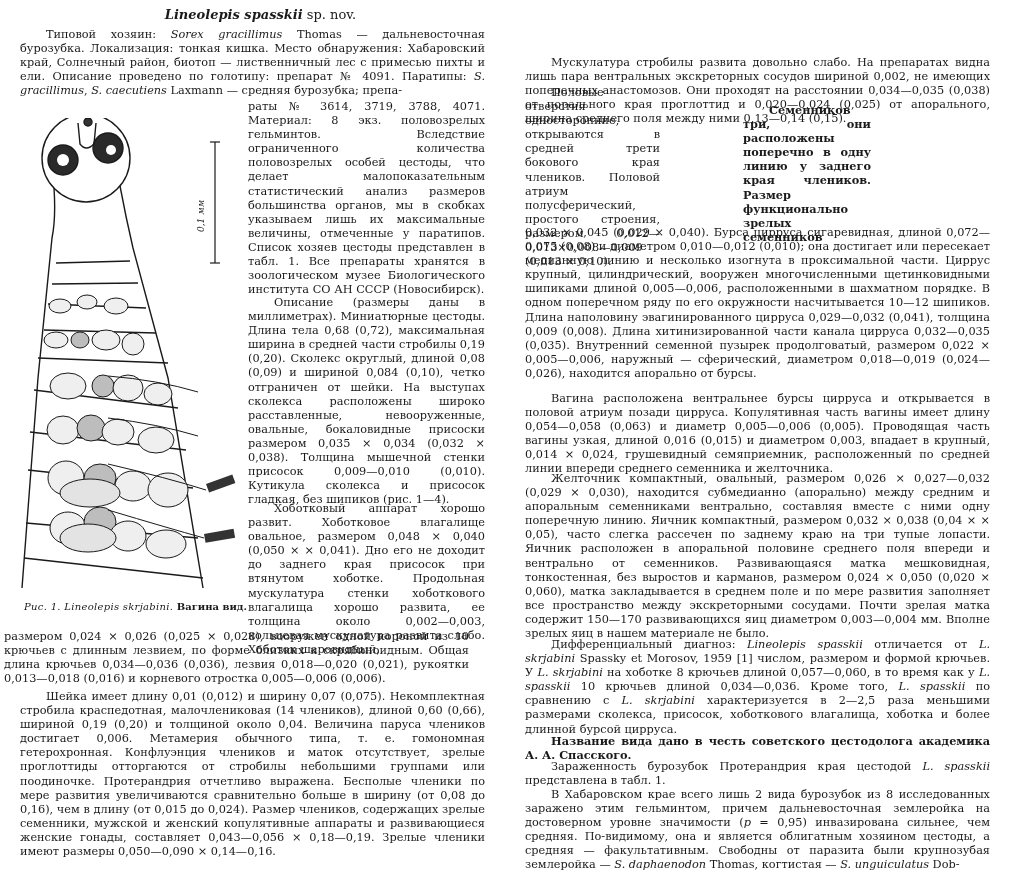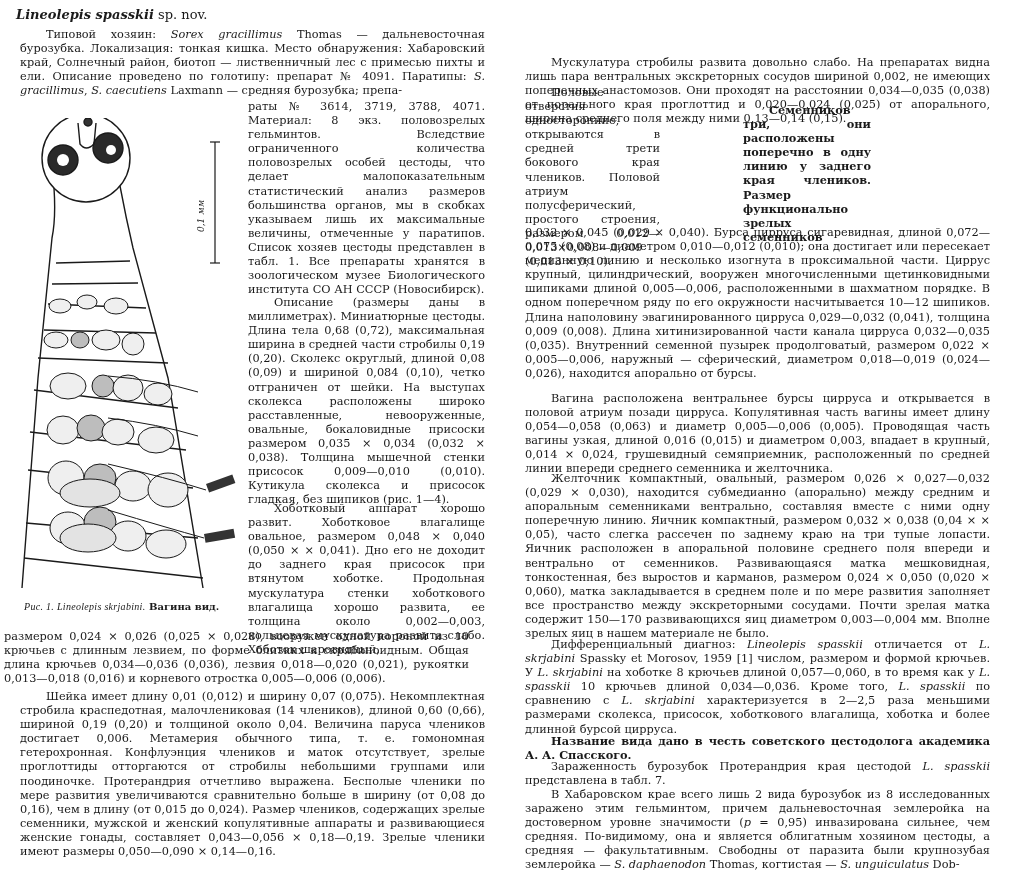--- a/index.html
+++ b/index.html
@@ -5,31 +5,31 @@
   html, body { margin: 0; padding: 0; background: #ffffff; }
   body {
     width: 1010px; height: 879px; overflow: hidden; position: relative;
     font-family: "DejaVu Serif", serif; color: #1a1a1a;
   }
   .col { position: absolute; top: 0; }
   #left { left: 0; width: 505px; }
   #right { left: 505px; width: 505px; }
   .txt { font-size: 11.3px; line-height: 14.1px; text-align: justify; }
   .title {
-    position: absolute; left: 16px; width: 505px; top: 7px; 
+    position: absolute; left: 8px; width: 505px; top: 7px; text-align: center;
     font-size: 13px;
   }
   .title i { font-weight: bold; }
   .p { position: absolute; }
   .indent { text-indent: 26px; }
   .figure { position: absolute; left: 8px; top: 118px; width: 230px; height: 478px; }
   .caption {
     position: absolute; left: 24px; top: 601px; font-size: 10px; white-space: nowrap;
   }
-  .caption i { letter-spacing: 0.3px; font-family: Liberation Serif, serif; }
+  .caption i { letter-spacing: 0.3px; }
   .scalebar { position: absolute; left: 205px; top: 140px; width: 20px; height: 125px; }
   .scalelabel {
     position: absolute; left: 203px; top: 196px; font-size: 9px; font-style: italic;
     transform: rotate(-90deg); transform-origin: left top; white-space: nowrap;
   }
 </style>
 </head>
 <body>
 
 <div id="left" class="col">
@@ -127,15 +127,15 @@
 
 <div id="right" class="col">
   <div class="p txt indent" style="left:20px; top:12px; width:465px;margin-top:44px;">Мускулатура стробилы развита довольно слабо. На препаратах видна лишь пара вентральных экскреторных сосудов шириной 0,002, не имеющих поперечных анастомозов. Они проходят на расстоянии 0,034—0,035 (0,038) от порального края проглоттид и 0,020—0,024 (0,025) от апорального, ширина среднего поля между ними 0,13—0,14 (0,15).</div>
   <div class="p txt indent" style="left:20px; top:86px; width:135px;">Половые отверстия односторонние, открываются в средней трети бокового края члеников. Половой атриум полусферический, простого строения, размером 0,012—0,013×0,008—0,009 (0,013 × 0,10).</div>
   <div class="p txt indent" style="left:238px; top:103px; width:128px;font-weight:bold;">Семенников три, они расположены поперечно в одну линию у заднего края члеников. Размер функционально зрелых семенников</div>
   <div class="p txt" style="left:20px; top:226px; width:465px;">0,032 × 0,045 (0,029 × 0,040). Бурса цирруса сигаревидная, длиной 0,072—0,075 (0,08) и диаметром 0,010—0,012 (0,010); она достигает или пересекает медианную линию и несколько изогнута в проксимальной части. Циррус крупный, цилиндрический, вооружен многочисленными щетинковидными шипиками длиной 0,005—0,006, расположенными в шахматном порядке. В одном поперечном ряду по его окружности насчитывается 10—12 шипиков. Длина наполовину эвагинированного цирруса 0,029—0,032 (0,041), толщина 0,009 (0,008). Длина хитинизированной части канала цирруса 0,032—0,035 (0,035). Внутренний семенной пузырек продолговатый, размером 0,022 × 0,005—0,006, наружный — сферический, диаметром 0,018—0,019 (0,024—0,026), находится апорально от бурсы.</div>
   <div class="p txt indent" style="left:20px; top:392px; width:465px;">Вагина расположена вентральнее бурсы цирруса и открывается в половой атриум позади цирруса. Копулятивная часть вагины имеет длину 0,054—0,058 (0,063) и диаметр 0,005—0,006 (0,005). Проводящая часть вагины узкая, длиной 0,016 (0,015) и диаметром 0,003, впадает в крупный, 0,014 × 0,024, грушевидный семяприемник, расположенный по средней линии впереди среднего семенника и желточника.</div>
   <div class="p txt indent" style="left:20px; top:472px; width:465px;">Желточник компактный, овальный, размером 0,026 × 0,027—0,032 (0,029 × 0,030), находится субмедианно (апорально) между средним и апоральным семенниками вентрально, составляя вместе с ними одну поперечную линию. Яичник компактный, размером 0,032 × 0,038 (0,04 × × 0,05), часто слегка рассечен по заднему краю на три тупые лопасти. Яичник расположен в апоральной половине среднего поля впереди и вентрально от семенников. Развивающаяся матка мешковидная, тонкостенная, без выростов и карманов, размером 0,024 × 0,050 (0,020 × 0,060), матка закладывается в среднем поле и по мере развития заполняет все пространство между экскреторными сосудами. Почти зрелая матка содержит 150—170 развивающихся яиц диаметром 0,003—0,004 мм. Вполне зрелых яиц в нашем материале не было.</div>
   <div class="p txt indent" style="left:20px; top:638px; width:465px;"><span>Дифференциальный диагноз: </span><i>Lineolepis spasskii</i><span> отличается от </span><i>L. skrjabini</i><span> Spassky et Morosov, 1959 [1] числом, размером и формой крючьев. У </span><i>L. skrjabini</i><span> на хоботке 8 крючьев длиной 0,057—0,060, в то время как у </span><i>L. spasskii</i><span> 10 крючьев длиной 0,034—0,036. Кроме того, </span><i>L. spasskii</i><span> по сравнению с </span><i>L. skrjabini</i><span> характеризуется в 2—2,5 раза меньшими размерами сколекса, присосок, хоботкового влагалища, хоботка и более длинной бурсой цирруса.</span></div>
   <div class="p txt indent" style="left:20px; top:734px; width:465px;font-weight:bold;">Название вида дано в честь советского цестодолога академика А. А. Спасского.</div>
-  <div class="p txt indent" style="left:20px; top:760px; width:465px;"><span>Зараженность бурозубок Протерандрия края цестодой </span><i>L. spasskii</i><span> представлена в табл. 7.</span></div>
+  <div class="p txt indent" style="left:20px; top:760px; width:465px;"><span>Зараженность бурозубок Протерандрия края цестодой </span><i>L. spasskii</i><span> представлена в табл. 1.</span></div>
   <div class="p txt indent" style="left:20px; top:788px; width:465px;"><span>В Хабаровском крае всего лишь 2 вида бурозубок из 8 исследованных заражено этим гельминтом, причем дальневосточная землеройка на достоверном уровне значимости (</span><i>p</i><span> = 0,95) инвазирована сильнее, чем средняя. По-видимому, она и является облигатным хозяином цестоды, а средняя — факультативным. Свободны от паразита были крупнозубая землеройка — </span><i>S. daphaenodon</i><span> Thomas, когтистая — </span><i>S. unguiculatus</i><span> Dob-</span></div>
 </div>
 
 </body></html>

